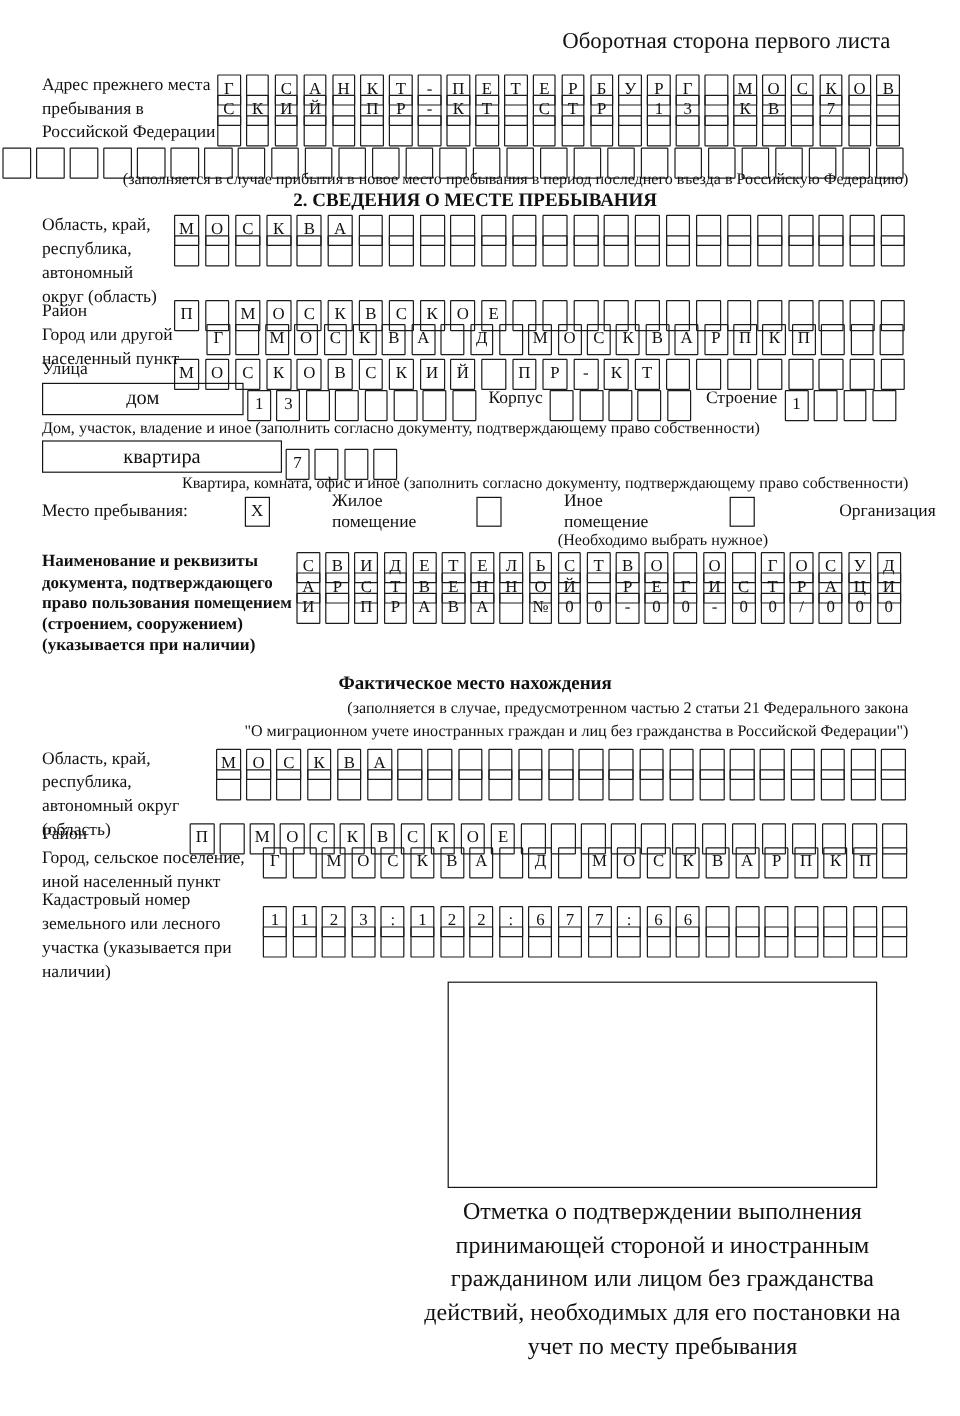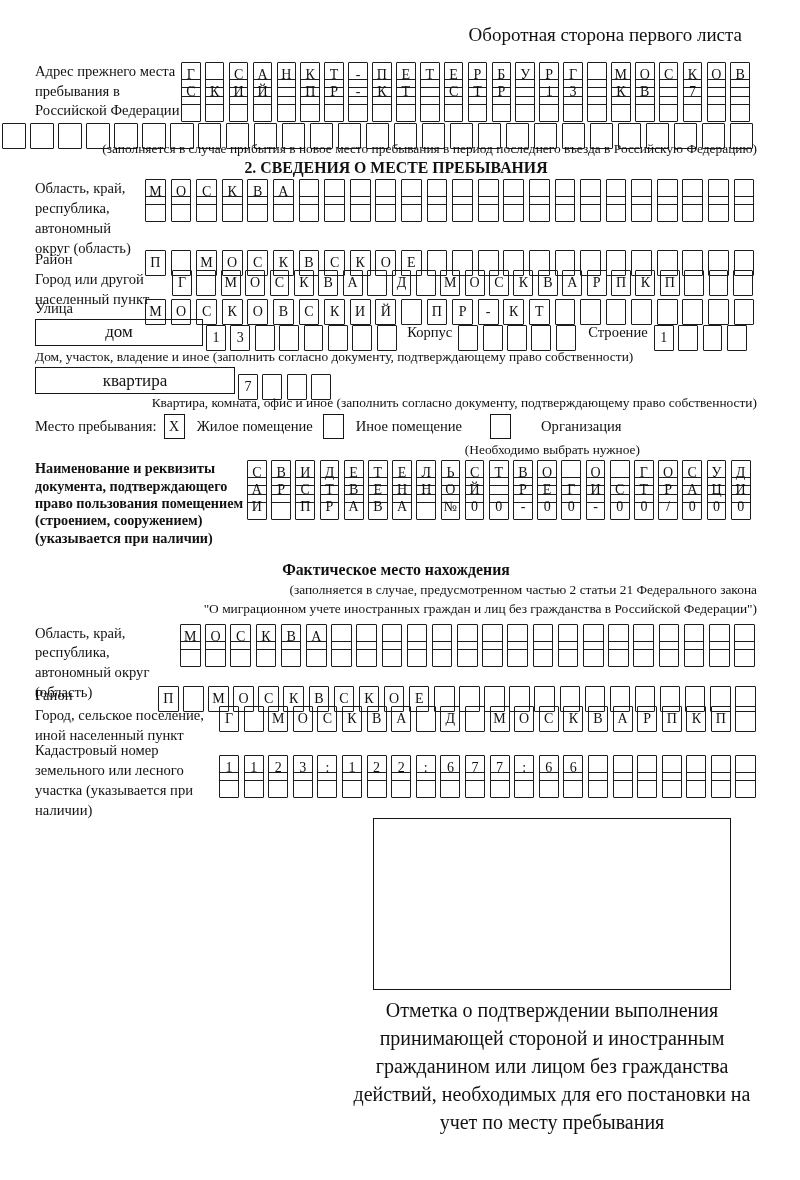--- a/index.html
+++ b/index.html
@@ -108,21 +108,21 @@
     <div class="grid grid-dom" style="margin-bottom:0;"><span class="cell">1</span><span class="cell"></span><span class="cell"></span><span class="cell"></span></div>
   </div>
   <div class="note" style="text-align:left;margin-top:2px;">Дом, участок, владение и иное (заполнить согласно документу, подтверждающему право собственности)</div>
 
   <div class="frow mt2" style="align-items:center;">
     <div class="labelbox" style="width:200px;">квартира</div>
     <div class="grid grid-dom" style="margin-left:3px;margin-bottom:0;"><span class="cell">7</span><span class="cell"></span><span class="cell"></span><span class="cell"></span></div>
   </div>
   <div class="note" style="text-align:right;margin-top:0;">Квартира, комната, офис и иное (заполнить согласно документу, подтверждающему право собственности)</div>
 
-  <div class="frow mt2" style="align-items:center;height:26px;">
+  <div class="frow mt2" style="align-items:center;height:26px;gap:40px;">
     <div class="flabel">Место пребывания:</div>
     <span class="chk" style="margin-left:7px;">X</span>
     <span class="opt-label" style="margin-left:12px;">Жилое помещение</span>
     <span class="chk" style="margin-left:10px;"></span>
     <span class="opt-label" style="margin-left:12px;">Иное помещение</span>
     <span class="chk" style="margin-left:28px;"></span>
     <span class="opt-label" style="margin-left:30px;">Организация</span>
   </div>
   <div class="note" style="width:560px;margin-left:45px;">(Необходимо выбрать нужное)</div>
 

